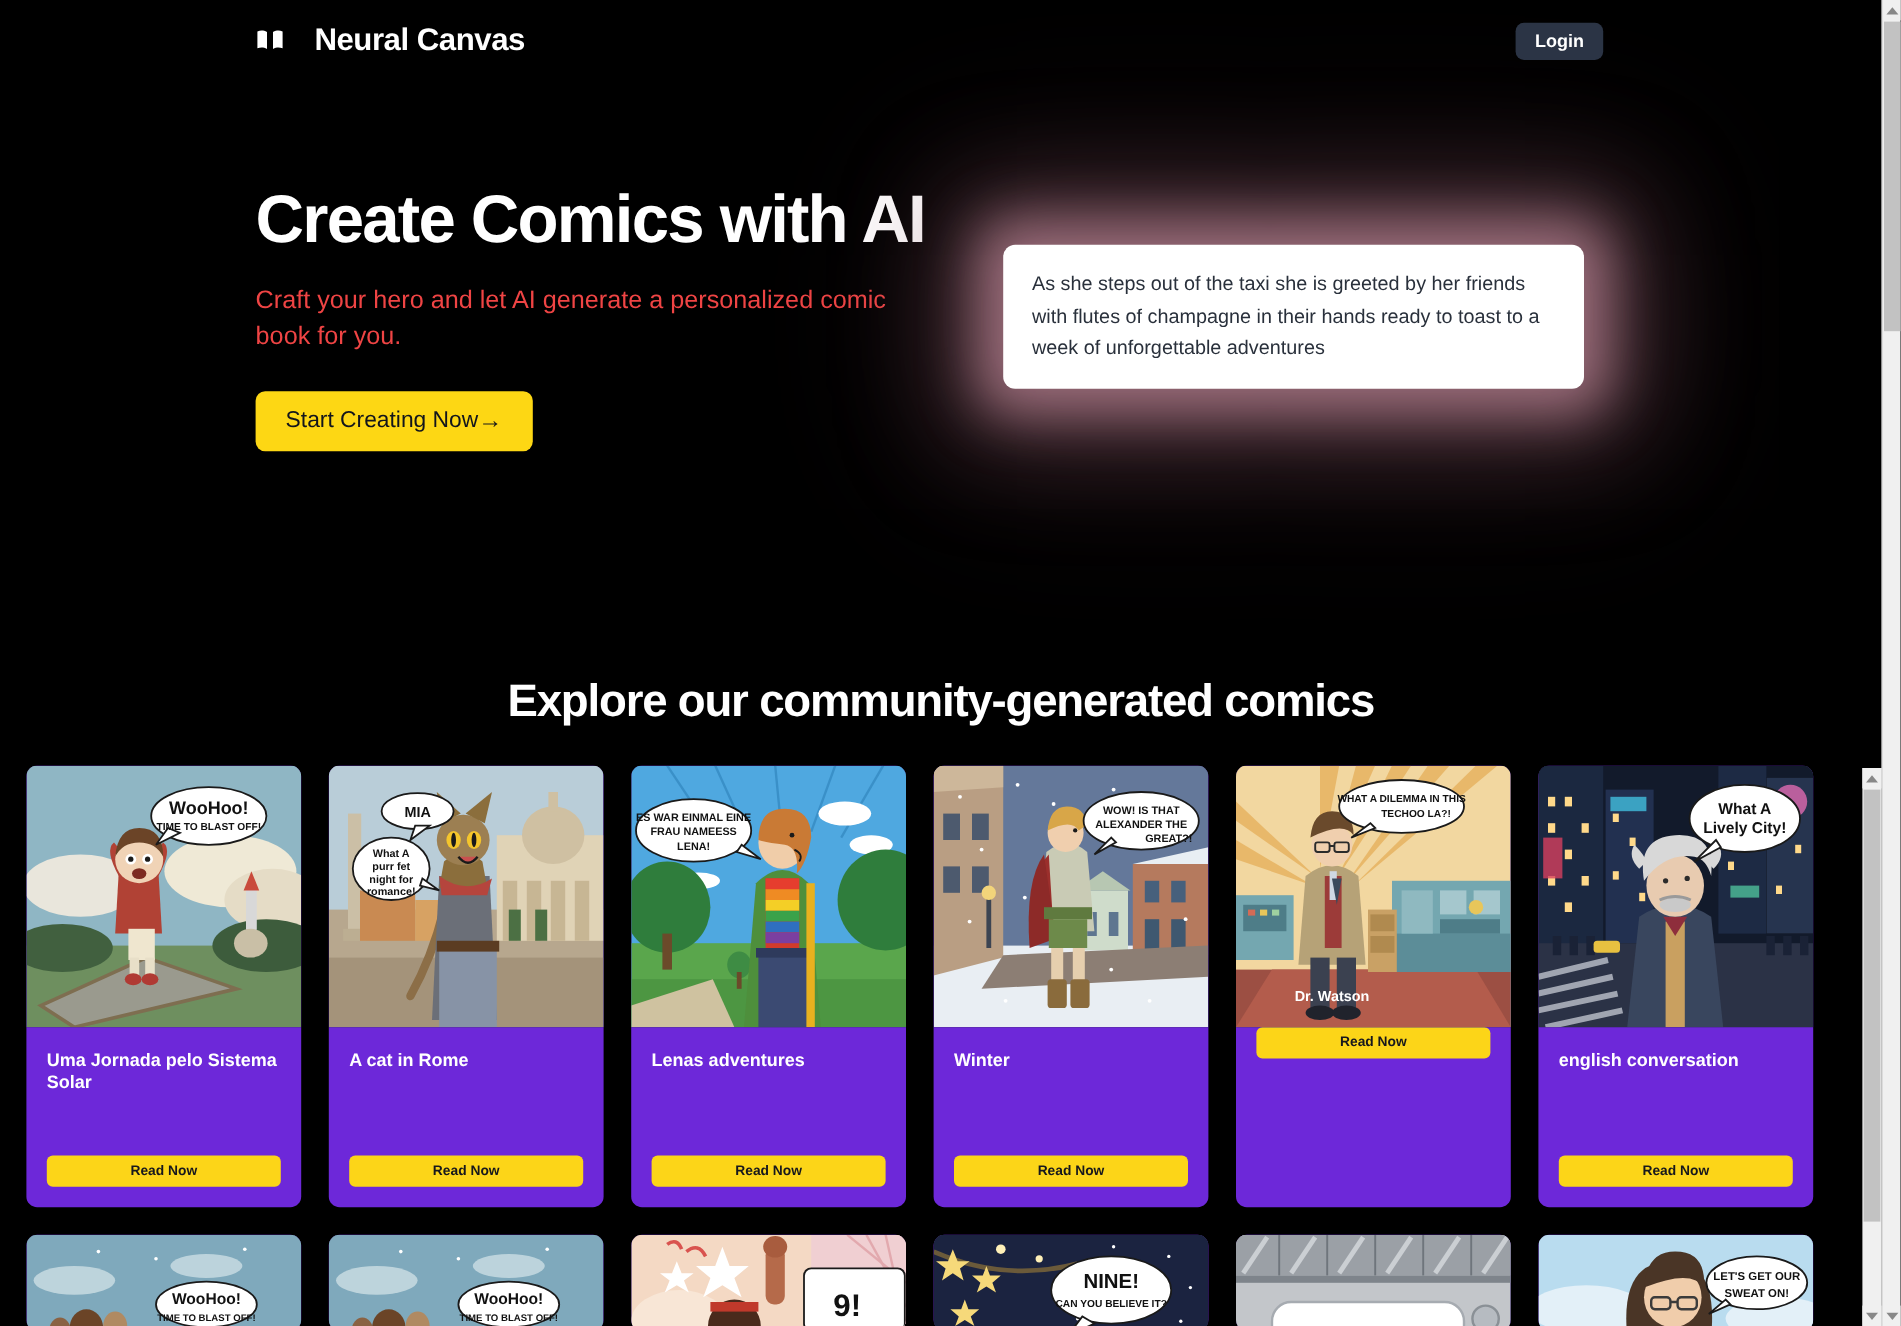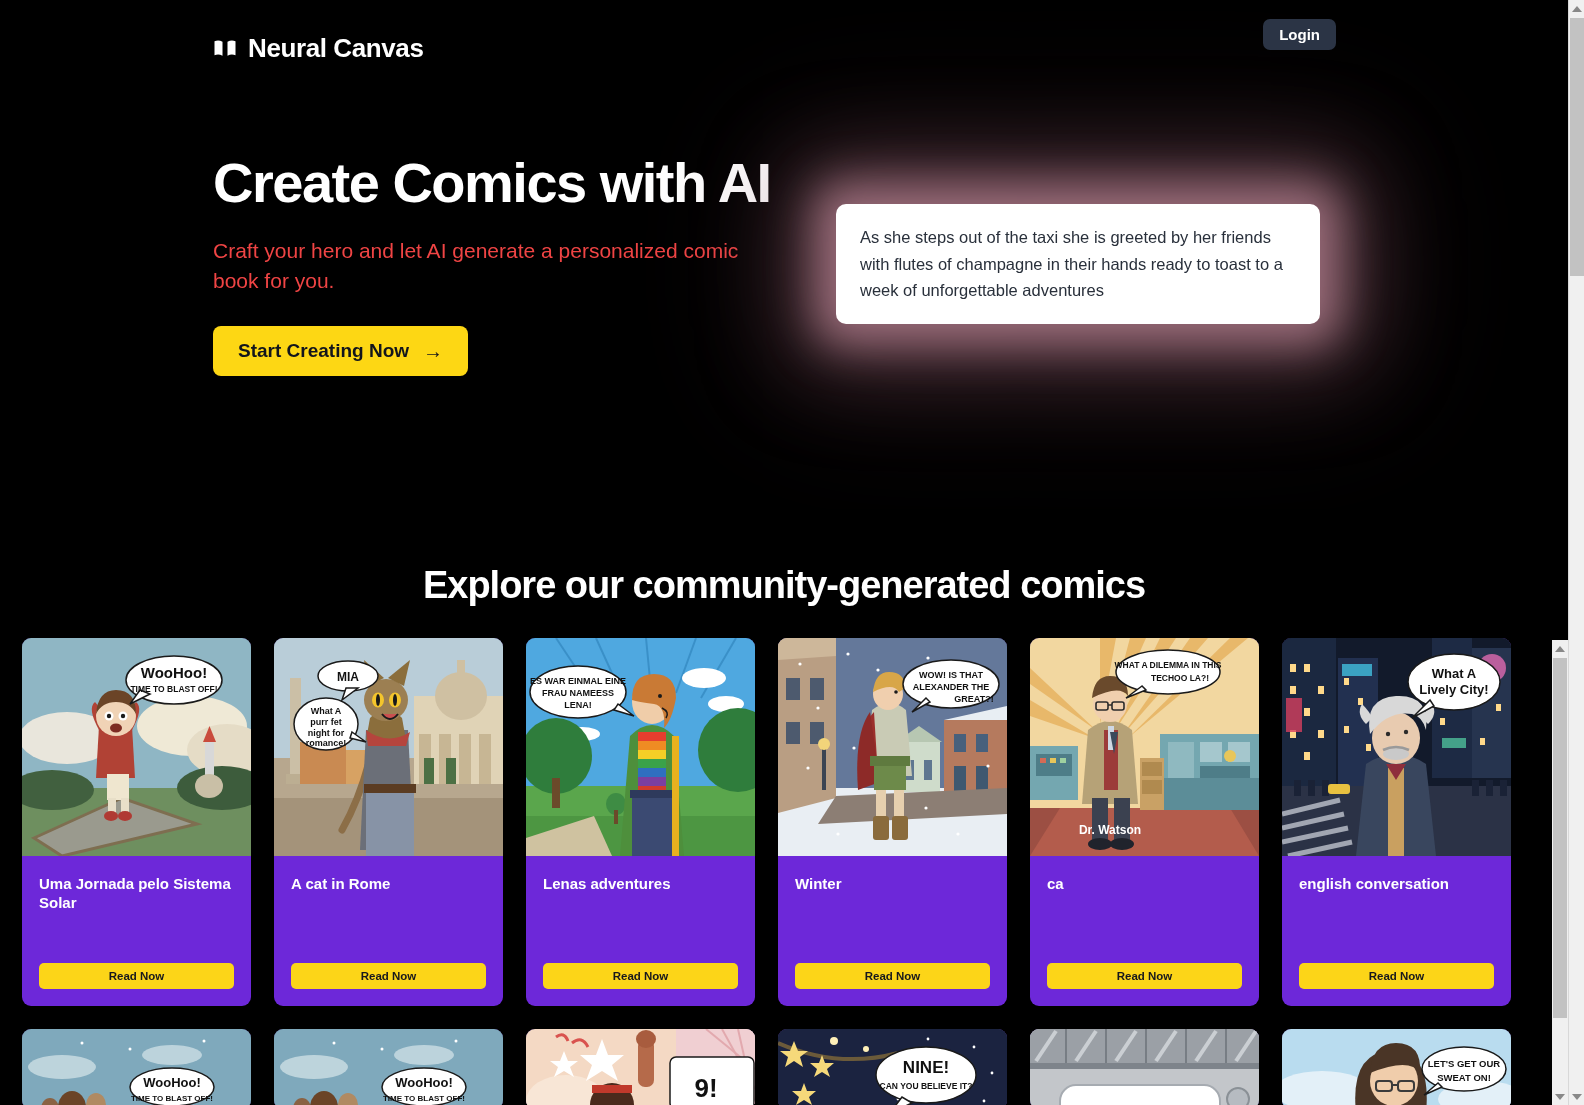--- a/index.html
+++ b/index.html
@@ -57,21 +57,21 @@
     position: absolute;
     top: 0; left: 0;
     width: 1568px; height: 68px;
     display: flex;
     align-items: center;
     z-index: 20;
   }
   .brand {
     position: absolute;
     left: 213px; top: 18px;
-    display: flex; align-items: center; gap: 11px; margin-top: 15px;
+    display: flex; align-items: center; gap: 25px;
   }
   .brand-icon { width: 24px; height: 24px; display: block; }
   .brand-name {
     color: #ffffff;
     font-size: 26px;
     font-weight: bold;
     letter-spacing: -0.4px;
   }
   .login-btn {
     position: absolute;
@@ -110,25 +110,24 @@
     margin-top: 23px;
     color: #ef4444;
     font-size: 21px;
     line-height: 1.45;
     max-width: 545px;
   }
   .cta-btn {
     margin-top: 29px;
     display: inline-flex;
     align-items: center;
-    gap: 14px;
     background: #fdd714;
     color: #12151c;
     font-size: 19px;
-    font-weight: bold;
+    font-weight: normal;
     border: none;
     border-radius: 8px;
     padding: 14px 25px;
     cursor: pointer;
     font-family: "Liberation Sans", sans-serif;
     text-align: right;
   }
   .cta-arrow { font-size: 20px; line-height: 1; }
 
   .hero-right {
@@ -547,23 +546,20 @@
             <rect x="66" y="64" width="12" height="8" rx="2" fill="none" stroke="#2b2b2b" stroke-width="1.6"></rect>
             <rect x="82" y="64" width="12" height="8" rx="2" fill="none" stroke="#2b2b2b" stroke-width="1.6"></rect>
             <line x1="78" y1="67" x2="82" y2="67" stroke="#2b2b2b" stroke-width="1.6"></line>
             <ellipse cx="138" cy="34" rx="52" ry="22" fill="#ffffff" stroke="#1a1a1a" stroke-width="1.5"></ellipse>
             <polygon points="112,48 96,60 116,52" fill="#ffffff" stroke="#1a1a1a" stroke-width="1.5"></polygon>
             <text class="speech" x="138" y="30" text-anchor="middle" font-size="8.5" fill="#111">WHAT A DILEMMA IN THIS</text>
             <text class="speech" x="150" y="43" text-anchor="middle" font-size="8.5" fill="#111">TECHOO LA?!</text>
             <text class="speech" x="80" y="196" text-anchor="middle" font-size="12" fill="#ffffff">Dr. Watson</text>
           </svg>
         </div>
-        <div class="card-body">
-          <div class="card-title">ca</div>
-        </div>
         <div class="card-foot">
           <button class="read-btn">Read Now</button>
         </div>
       </div>
 
       <div class="card">
         <div class="card-img">
           <svg viewBox="0 0 229 218" preserveAspectRatio="xMidYMid slice">
             <rect width="229" height="218" fill="#121a2b"></rect>
             <rect x="0" y="0" width="54" height="150" fill="#1b2840"></rect>

